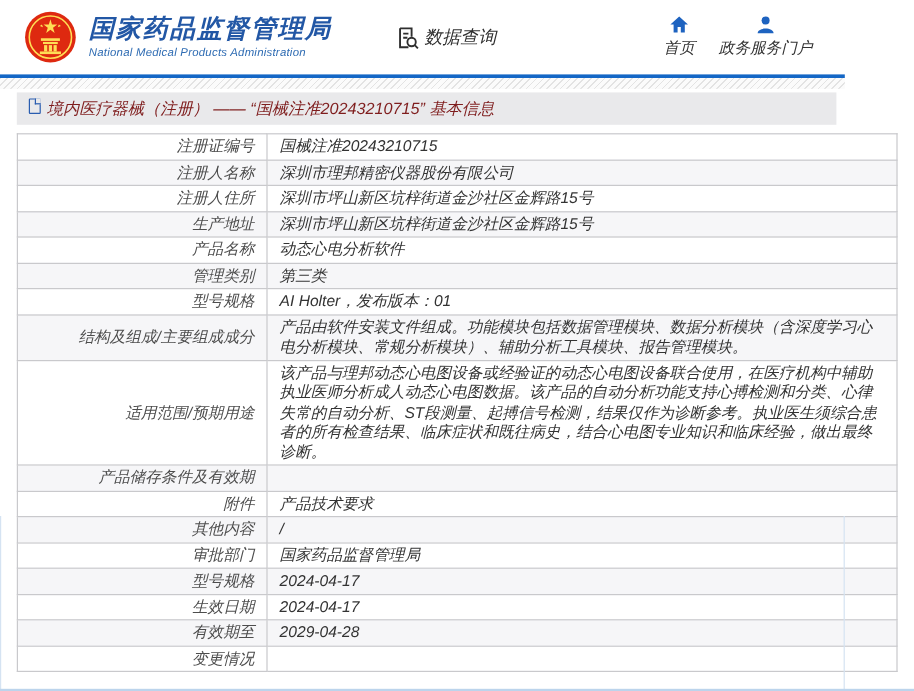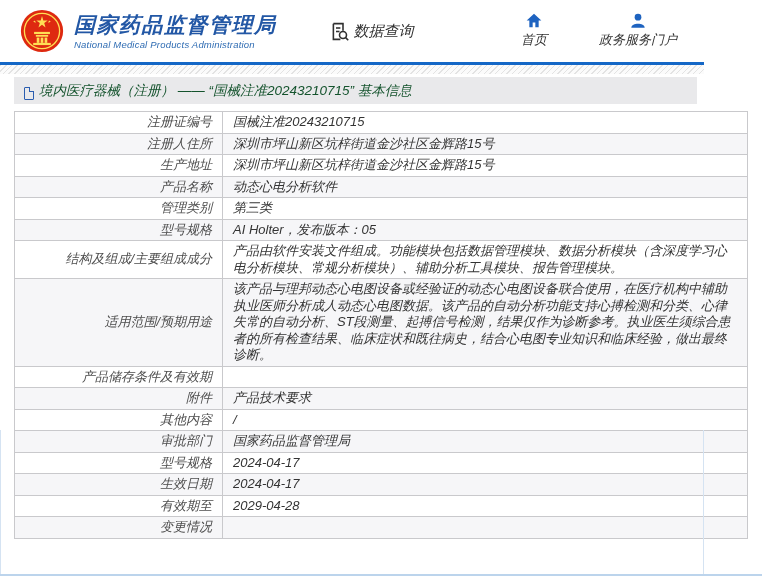--- a/index.html
+++ b/index.html
@@ -8,33 +8,33 @@
   .page { position:relative; width:704px; height:576px; background:#fff;font-style:italic; }
 
   
   .header { height:62px; display:flex; align-items:center; padding-left:20px; background:#fff; }
   .emblem { width:44px; height:44px; flex:0 0 44px; }
   .brand { margin-left:10px; }
   .brand-cn { font-size:21px; font-weight:bold; color:#2257a5; letter-spacing:1.5px; line-height:24px; }
   .brand-en { font-size:9.5px; color:#2f6cb3; margin-top:2px; letter-spacing:.2px; }
   .dataquery { display:flex; align-items:center; margin-left:52px; color:#2f2f2f; font-size:15px; cursor:pointer; }
   .dataquery svg { margin-right:4px; }
-  .hnav { margin-left:auto; display:flex; gap:52px; padding-right:27px; }
+  .hnav { margin-left:auto; display:flex; gap:20px; padding-right:27px; }
   .hnav-item { display:flex; flex-direction:column; align-items:center; font-size:13px; color:#333; cursor:pointer; }
   .hnav-item svg { margin-bottom:3px; }
 
   
   .blue-line { height:3px; background:#1467c6; }
   .hatch { height:9px; background:#fbfbfb;
            background-image:repeating-linear-gradient(135deg,#e3e3e3 0,#e3e3e3 1px,transparent 1px,transparent 4px); }
 
   
   .crumb-bar { margin:3px 7px 0 14px; height:27px; background:#e9e9eb;
                display:flex; align-items:center; padding-left:10px; }
-  .crumb-text { font-size:13.5px; color:#14532d; display:flex; align-items:flex-end; }
+  .crumb-text { font-size:13.5px; color:#7f1d1d; display:flex; align-items:flex-start; }
   .doc-icon { display:inline-block; width:10px; height:13px; border:1.5px solid #2a5db0;
               border-radius:1px; margin-right:5px; position:relative; background:#e9e9eb; }
   .doc-icon::after { content:""; position:absolute; right:-1px; top:-1px; width:4px; height:4px;
                      background:#e9e9eb; border-left:1.5px solid #2a5db0; border-bottom:1.5px solid #2a5db0; }
 
   
   .tbl-wrap { margin:7px 14px 0 14px; }
   table.info { width:734px; border-collapse:collapse; table-layout:fixed;
                border:1px solid #b9b9bd; font-size:13px; }
   table.info col.c1 { width:208px; }
@@ -118,38 +118,42 @@
       <colgroup>
           <col class="c1">
           <col>
         </colgroup>
       <tbody>
           <tr>
             <th>注册证编号</th>
             <td>国械注准20243210715</td>
           </tr>
           <tr>
+            <th>注册人名称</th>
+            <td>深圳市理邦精密仪器股份有限公司</td>
+          </tr>
+          <tr>
             <th>注册人住所</th>
             <td>深圳市坪山新区坑梓街道金沙社区金辉路15号</td>
           </tr>
           <tr>
             <th>生产地址</th>
             <td>深圳市坪山新区坑梓街道金沙社区金辉路15号</td>
           </tr>
           <tr>
             <th>产品名称</th>
             <td>动态心电分析软件</td>
           </tr>
           <tr>
             <th>管理类别</th>
             <td>第三类</td>
           </tr>
           <tr>
             <th>型号规格</th>
-            <td>AI Holter，发布版本：05</td>
+            <td>AI Holter，发布版本：01</td>
           </tr>
           <tr>
             <th>结构及组成/主要组成成分</th>
             <td>产品由软件安装文件组成。功能模块包括数据管理模块、数据分析模块（含深度学习心电分析模块、常规分析模块）、辅助分析工具模块、报告管理模块。</td>
           </tr>
           <tr>
             <th>适用范围/预期用途</th>
             <td>该产品与理邦动态心电图设备或经验证的动态心电图设备联合使用，在医疗机构中辅助执业医师分析成人动态心电图数据。该产品的自动分析功能支持心搏检测和分类、心律失常的自动分析、ST段测量、起搏信号检测，结果仅作为诊断参考。执业医生须综合患者的所有检查结果、临床症状和既往病史，结合心电图专业知识和临床经验，做出最终诊断。</td>
           </tr>
           <tr>

